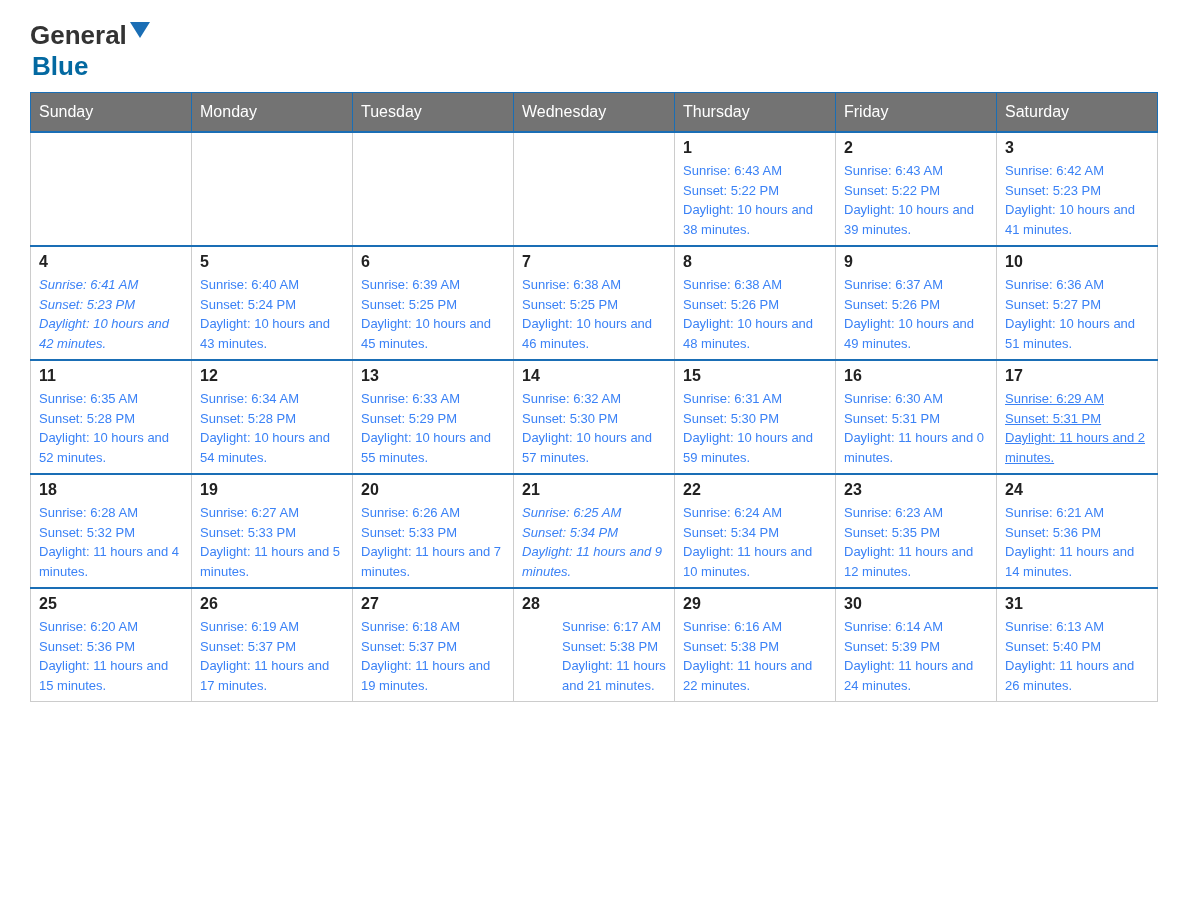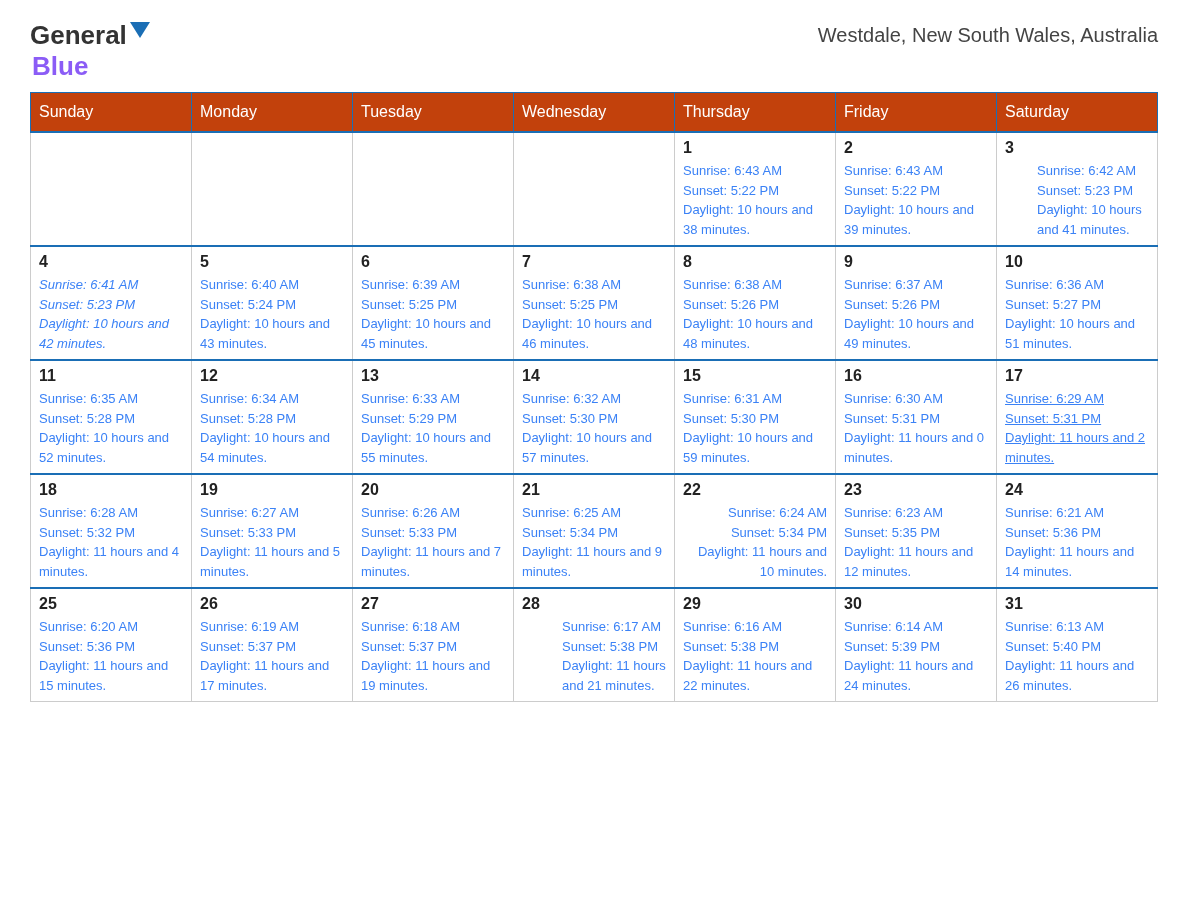--- a/index.html
+++ b/index.html
@@ -33,21 +33,21 @@
       font-size: 20px;
       color: #444;
       margin-top: 4px;
     }
     .calendar {
       width: 100%;
       border-collapse: collapse;
       margin-top: 8px;
     }
     .calendar th {
-      background-color: #c2410c;
+      background-color: #737373;
       color: #fff;
       padding: 10px 8px;
       text-align: left;
       font-size: 16px;
       font-weight: normal;
       border: 1px solid #1a6eb5;
     }
     .calendar td {
       border: 1px solid #ccc;
       vertical-align: top;
@@ -91,37 +91,36 @@
       border-left: 10px solid transparent;
       border-right: 10px solid transparent;
       border-top: 16px solid #1a6eb5;
       margin-left: 3px;
       position: relative;
       top: 2px;
     }
     .logo-line2 {
       font-size: 26px;
       font-weight: bold;
-      color: #8b5cf6;
+      color: #0369a1;
       margin-left: 2px;
     }
   </style>
 </head>
 <body>
 
 <div class="header">
   <div class="logo-wrapper">
     <div class="logo-line1">
       <span class="logo-text-general">General</span>
       <span class="logo-triangle"></span>
     </div>
     <div class="logo-line2">Blue</div>
   </div>
   <div class="title-section">
-    <div class="location-title">Westdale, New South Wales, Australia</div>
   </div>
 </div>
 
 <table class="calendar">
   <thead>
     <tr>
     <th>Sunday</th>
         <th>Monday</th>
         <th>Tuesday</th>
         <th>Wednesday</th>
@@ -143,21 +142,21 @@
 Daylight: 10 hours and 38 minutes.</div>
         </td>
         <td>
           <span class="day-number">2</span>
           <div class="day-info" style="white-space: pre-line;">Sunrise: 6:43 AM
 Sunset: 5:22 PM
 Daylight: 10 hours and 39 minutes.</div>
         </td>
         <td>
           <span class="day-number">3</span>
-          <div class="day-info" style="white-space: pre-line; margin-left: 32px;">Sunrise: 6:42 AM
+          <div class="day-info" style="white-space: pre-line;">Sunrise: 6:42 AM
 Sunset: 5:23 PM
 Daylight: 10 hours and 41 minutes.</div>
         </td>
       </tr>
       <tr>
         <td>
           <span class="day-number">4</span>
           <div class="day-info" style="white-space: pre-line; font-style: italic;">Sunrise: 6:41 AM
 Sunset: 5:23 PM
 Daylight: 10 hours and 42 minutes.</div>
@@ -257,27 +256,27 @@
 Daylight: 11 hours and 5 minutes.</div>
         </td>
         <td>
           <span class="day-number">20</span>
           <div class="day-info" style="white-space: pre-line;">Sunrise: 6:26 AM
 Sunset: 5:33 PM
 Daylight: 11 hours and 7 minutes.</div>
         </td>
         <td>
           <span class="day-number">21</span>
-          <div class="day-info" style="white-space: pre-line;">Sunrise: 6:25 AM
+          <div class="day-info" style="white-space: pre-line; font-style: italic;">Sunrise: 6:25 AM
 Sunset: 5:34 PM
 Daylight: 11 hours and 9 minutes.</div>
         </td>
         <td>
           <span class="day-number">22</span>
-          <div class="day-info" style="white-space: pre-line; text-align: right;">Sunrise: 6:24 AM
+          <div class="day-info" style="white-space: pre-line;">Sunrise: 6:24 AM
 Sunset: 5:34 PM
 Daylight: 11 hours and 10 minutes.</div>
         </td>
         <td>
           <span class="day-number">23</span>
           <div class="day-info" style="white-space: pre-line;">Sunrise: 6:23 AM
 Sunset: 5:35 PM
 Daylight: 11 hours and 12 minutes.</div>
         </td>
         <td>

